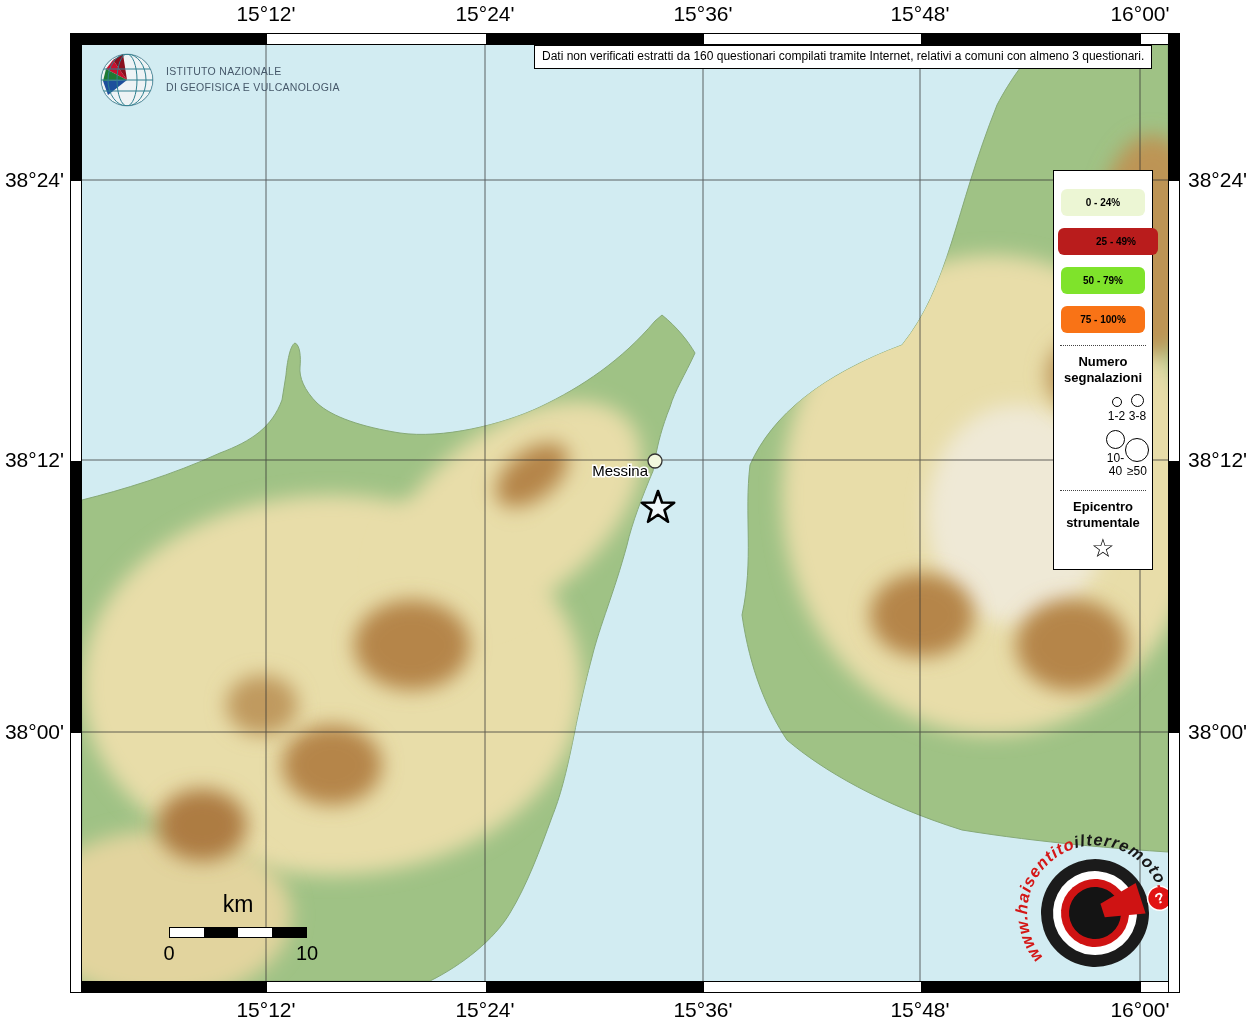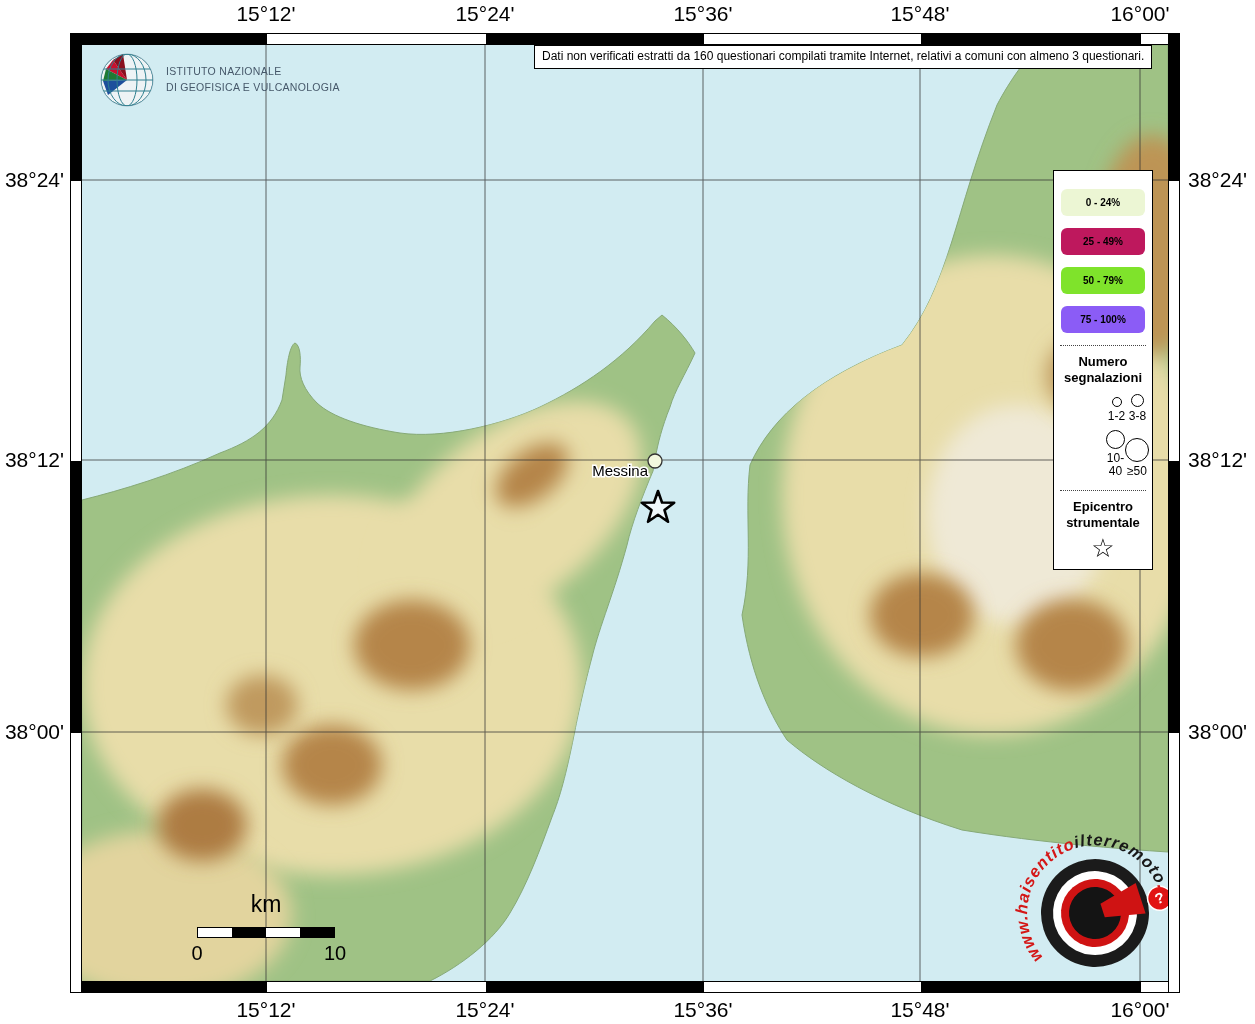--- a/index.html
+++ b/index.html
@@ -34,21 +34,21 @@
   .swatch{width:84px;height:27px;margin:12px auto 0 auto;border-radius:6px;
           font-weight:bold;font-size:10px;line-height:27px;}
   .dotline{border:none;border-top:1.5px dotted #444;margin:12px 2px 8px 2px;}
   .sub-title{font-weight:bold;font-size:13px;line-height:1.25;}
   .circle-row{display:flex;justify-content:space-around;align-items:flex-end;margin-top:7px;margin-left:48px;}
   .sig{width:46px;}
   .sig .dot{border:1.4px solid #000;border-radius:50%;background:#fff;margin:0 auto 3px auto;}
   .sig .lbl{font-size:12px;line-height:13px;}
   .star-glyph{font-size:26px;line-height:26px;margin-top:4px;}
 
-  .scalebar{position:absolute;left:115px;top:846px;width:138px;text-align:center;}
+  .scalebar{position:absolute;left:87px;top:846px;width:138px;text-align:center;}
   .scalebar .unit{font-size:23px;line-height:26px;}
   .sb-bar{margin-top:10px;height:9px;border:1px solid #000;display:flex;}
   .sb-bar div{flex:1;}
   .sb-labels{position:relative;height:24px;margin-top:4px;font-size:20px;}
   .sb-zero{position:absolute;left:0;transform:translateX(-50%);}
   .sb-ten{position:absolute;left:138px;transform:translateX(-50%);}
 </style>
 </head>
 <body>
 
@@ -203,23 +203,23 @@
       </div>
     </div>
 
     <div class="info-box">
       <div>Dati non verificati estratti da 160 questionari compilati tramite Internet, relativi a comuni con almeno 3 questionari.</div>
     </div>
 
     <div class="legend">
 
       <div class="swatch" style="background-color: rgb(236, 246, 212);">0 - 24%</div>
-      <div class="swatch" style="background-color: #be185d;">25 - 49%</div>
+      <div class="swatch" style="background-color: #b91c1c; padding-left: 16px;">25 - 49%</div>
       <div class="swatch" style="background-color: rgb(127, 227, 43);">50 - 79%</div>
-      <div class="swatch" style="background-color: #8b5cf6;">75 - 100%</div>
+      <div class="swatch" style="background-color: #f97316;">75 - 100%</div>
 
       <hr class="dotline">
 
       <div class="sub-title">Numero segnalazioni</div>
       <div class="circle-row">
         <div class="sig">
           <div class="dot" style="width:8px;height:8px"></div>
           <div class="lbl">1-2</div>
         </div>
         <div class="sig">

